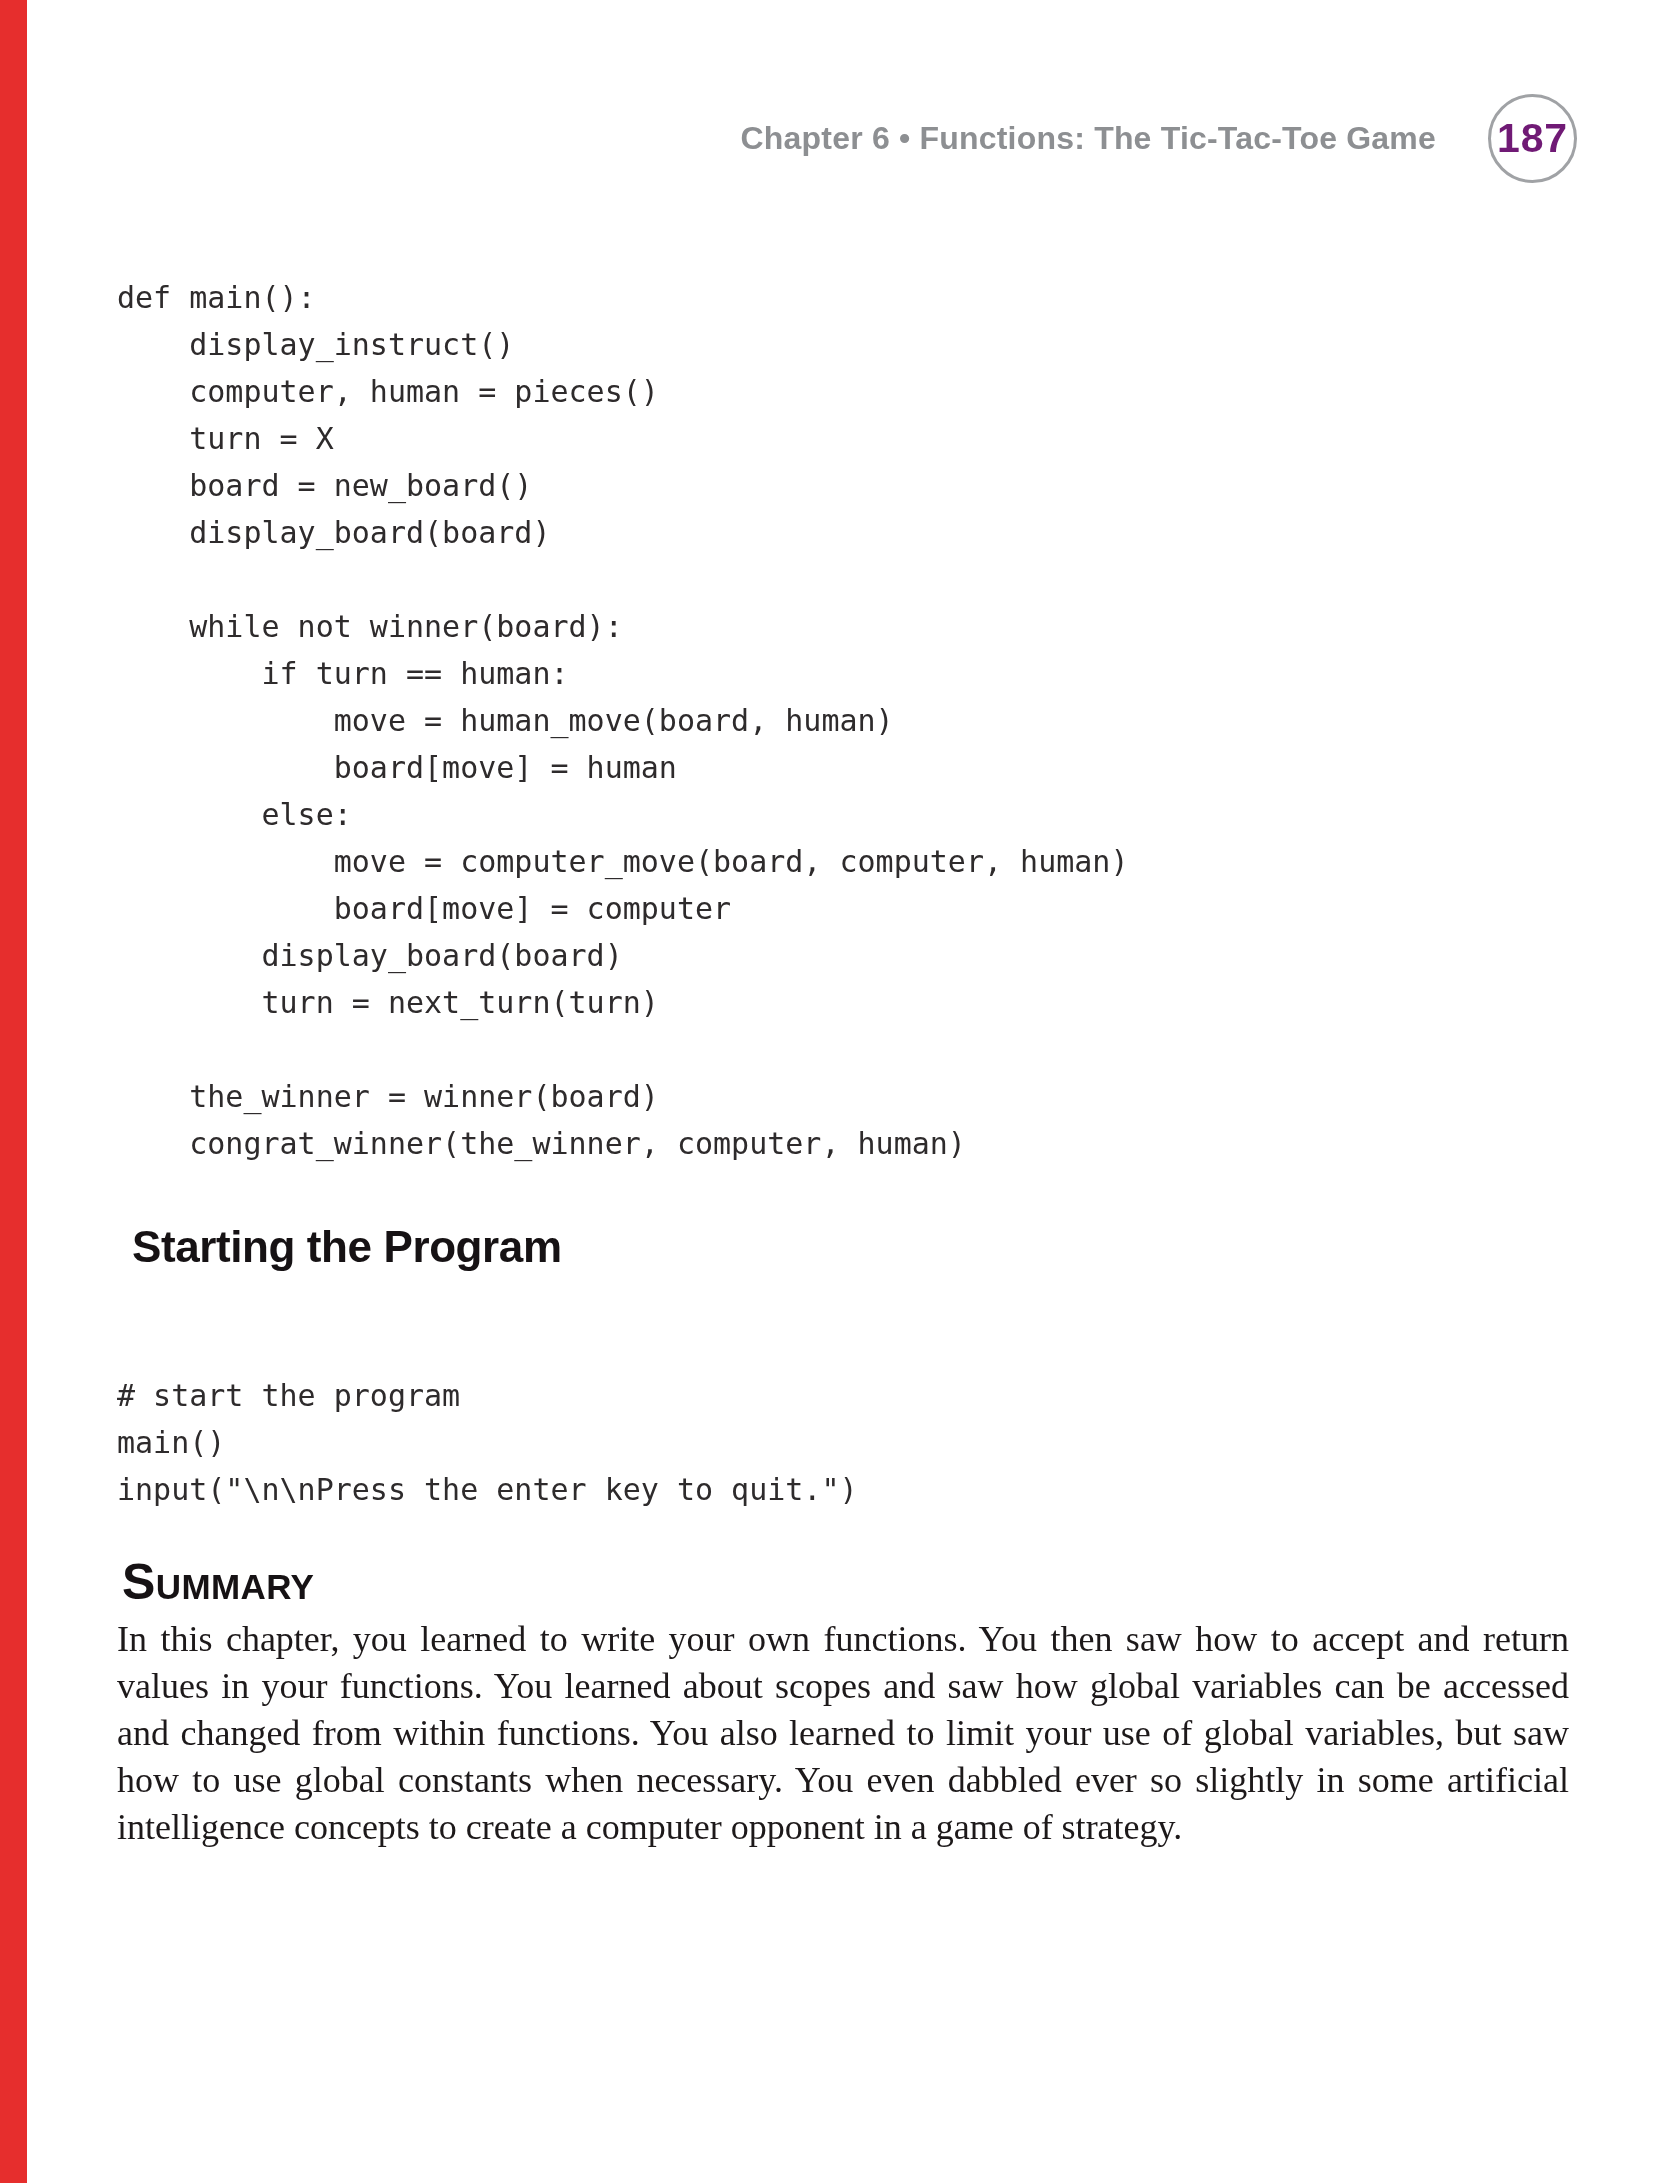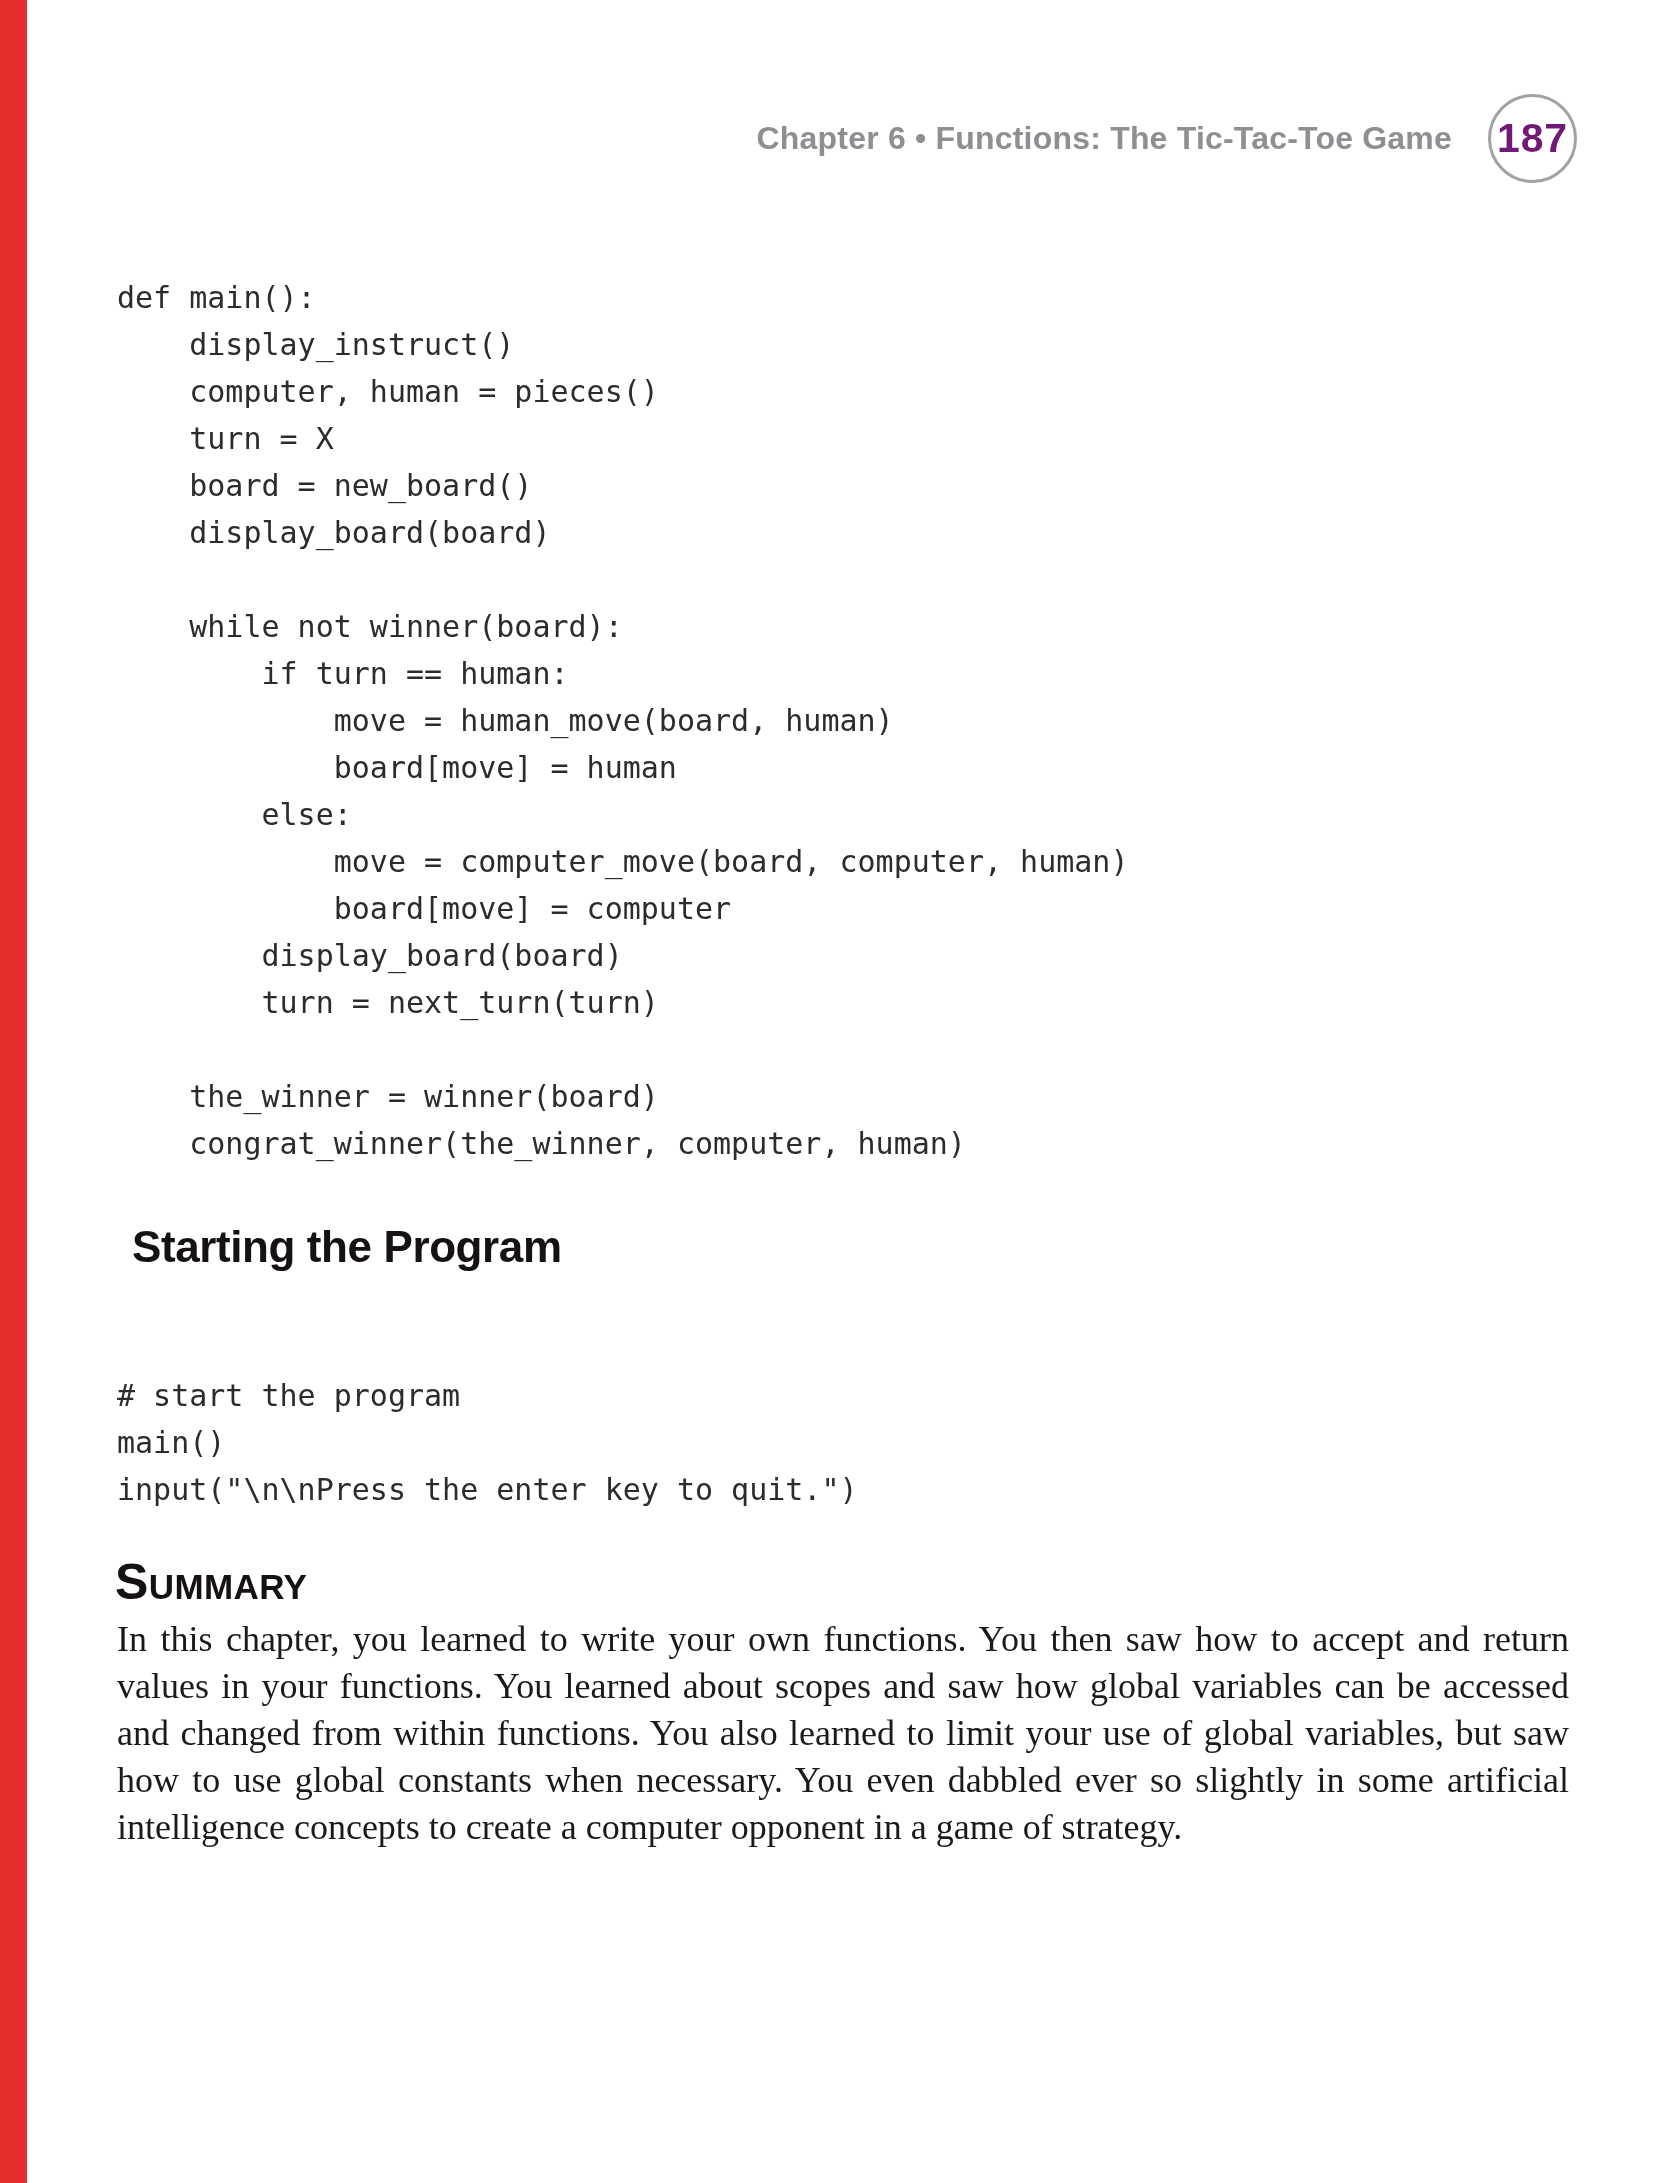--- a/index.html
+++ b/index.html
@@ -16,21 +16,21 @@
     left: 0; top: 0;
     width: 26.5px; height: 2183px;
   }
   .running-head {
     position: absolute;
     top: 94px;
     right: 98px;
     height: 89px;
     display: flex;
     align-items: center;
-    gap: 36px;
+    gap: 52px;
   }
   .head-text {
     font-family: "Liberation Sans", sans-serif;
     font-weight: bold;
     font-size: 32px;
     letter-spacing: 0.2px;
     color: #8d8f92;
     white-space: nowrap;
   }
   .page-circle {
@@ -69,21 +69,21 @@
     top: 1205px;
     margin: 17px;
     font-family: "Liberation Sans", sans-serif;
     font-weight: bold;
     font-size: 44px;
     letter-spacing: -0.4px;
     color: #161214;
   }
   .h-summary {
     position: absolute;
-    left: 115px;
+    left: 122px;
     top: 1553px;
     margin: 0;
     font-family: "Liberation Sans", sans-serif;
     font-weight: bold;
     font-size: 50px;
     font-variant: small-caps;
     letter-spacing: 0.4px;
     color: #161214;
   }
   .body-text {

